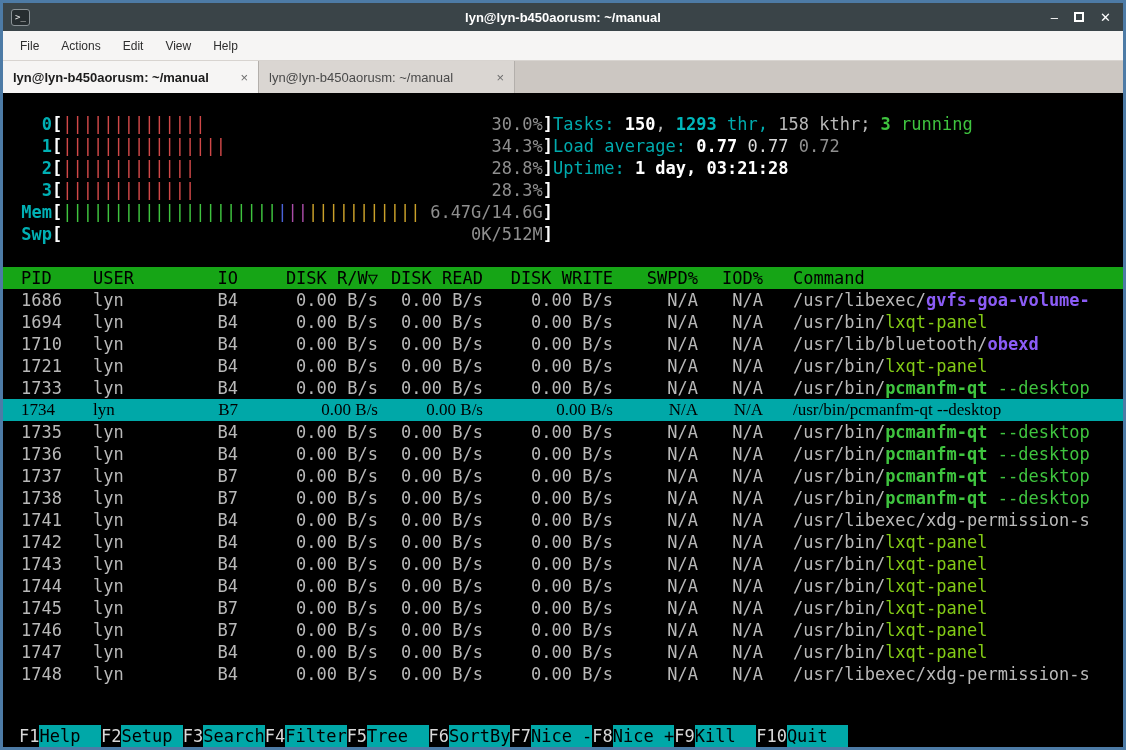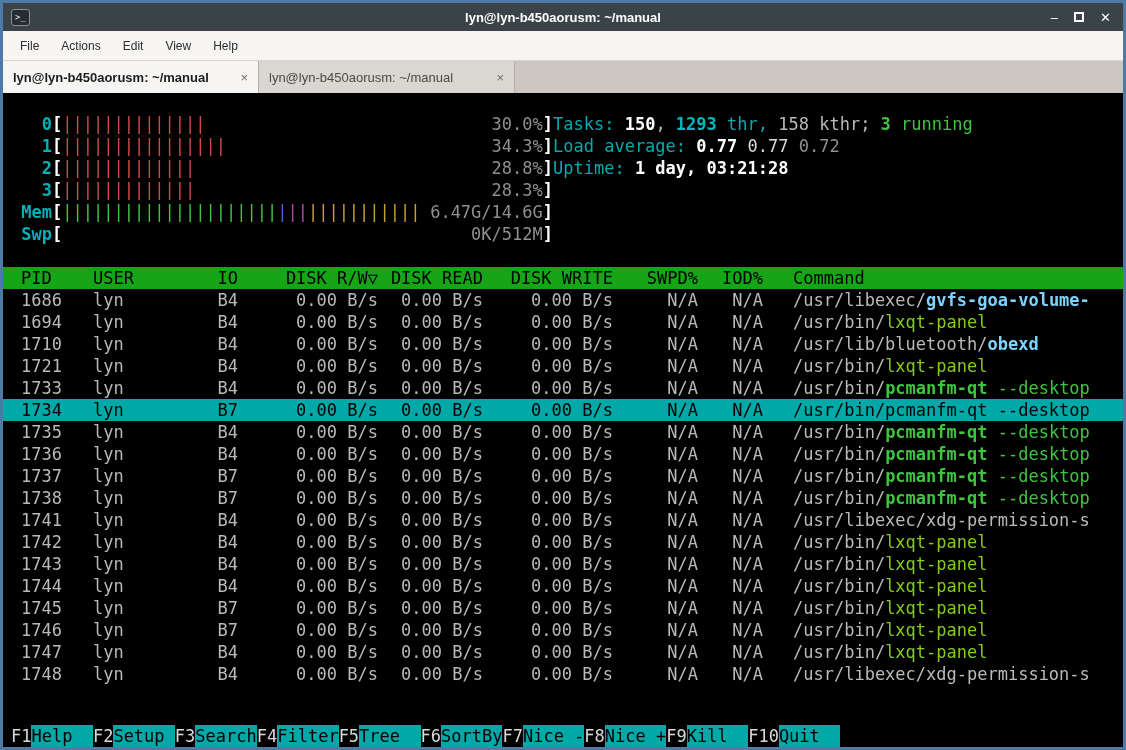--- a/index.html
+++ b/index.html
@@ -39,21 +39,21 @@
   
   .c-gray { color:#b9b9b9; }
   .c-gray-dim { color:#8f8f8f; }
   .c-white { color:#d8d8d8; }
   .c-white-b { color:#ffffff; font-weight:bold; }
   .c-cyan { color:#00aaad; }
   .c-cyan-b { color:#00b8bc; font-weight:bold; }
   .c-green { color:#3fc43f; }
   .c-green-b { color:#3fc43f; font-weight:bold; }
   .c-red { color:#d14848; }
-  .c-red-b { color:#7dd3fc; font-weight:bold; }
+  .c-red-b { color:#8b5cf6; font-weight:bold; }
   .c-yellow { color:#caa02a; }
   .c-yellow-b { color:#84cc16; font-weight:normal;margin-top:8px; }
   .c-blue { color:#4a62d8; }
   .c-magenta { color:#aa4ca8; }
   .c-black { color:#000000; }
 
   
   .screens { display:flex; }
   .screen { display:inline-block; white-space:pre; margin-right:10px; }
   .screen-main { background:#2222cc; color:#c0c0c0; }
@@ -67,25 +67,25 @@
   .cell { white-space:pre; overflow:hidden; flex:none; }
   .col-pid { width:60px; text-align:left; }
   .col-user { width:100px; margin-left:12px; text-align:left; }
   .col-io { width:45px; text-align:right; }
   .col-rw { width:140px; text-align:right; }
   .col-read { width:105px; text-align:right; }
   .col-write { width:130px; text-align:right; }
   .col-swpd { width:85px; text-align:right; }
   .col-iod { width:65px; text-align:right; }
   .col-cmd { flex:1 1 auto; margin-left:30px; text-align:left; }
-  .prow.selected { background:#00a8a8; }
+  .prow.selected { background:#00a8a8;font-family:Liberation Serif, serif; }
   .prow.selected .cell, .prow.selected .cell span { color:#000 !important; }
 
   
-  .fnbar { margin-top:auto; height:22px; display:flex; align-items:stretch; background:#000; padding-left:8px; white-space:pre; flex:none; }
+  .fnbar { margin-top:auto; height:22px; display:flex; align-items:stretch; background:#000; padding-left:16px; white-space:pre; flex:none; }
   .fn-key { color:#d8d8d8; white-space:pre; }
   .fn-label { background:#00a8a8; color:#000; white-space:pre; }
 </style>
 </head>
 <body>
 
 <div class="window">
 
   <div class="titlebar">
     <div class="term-icon">

